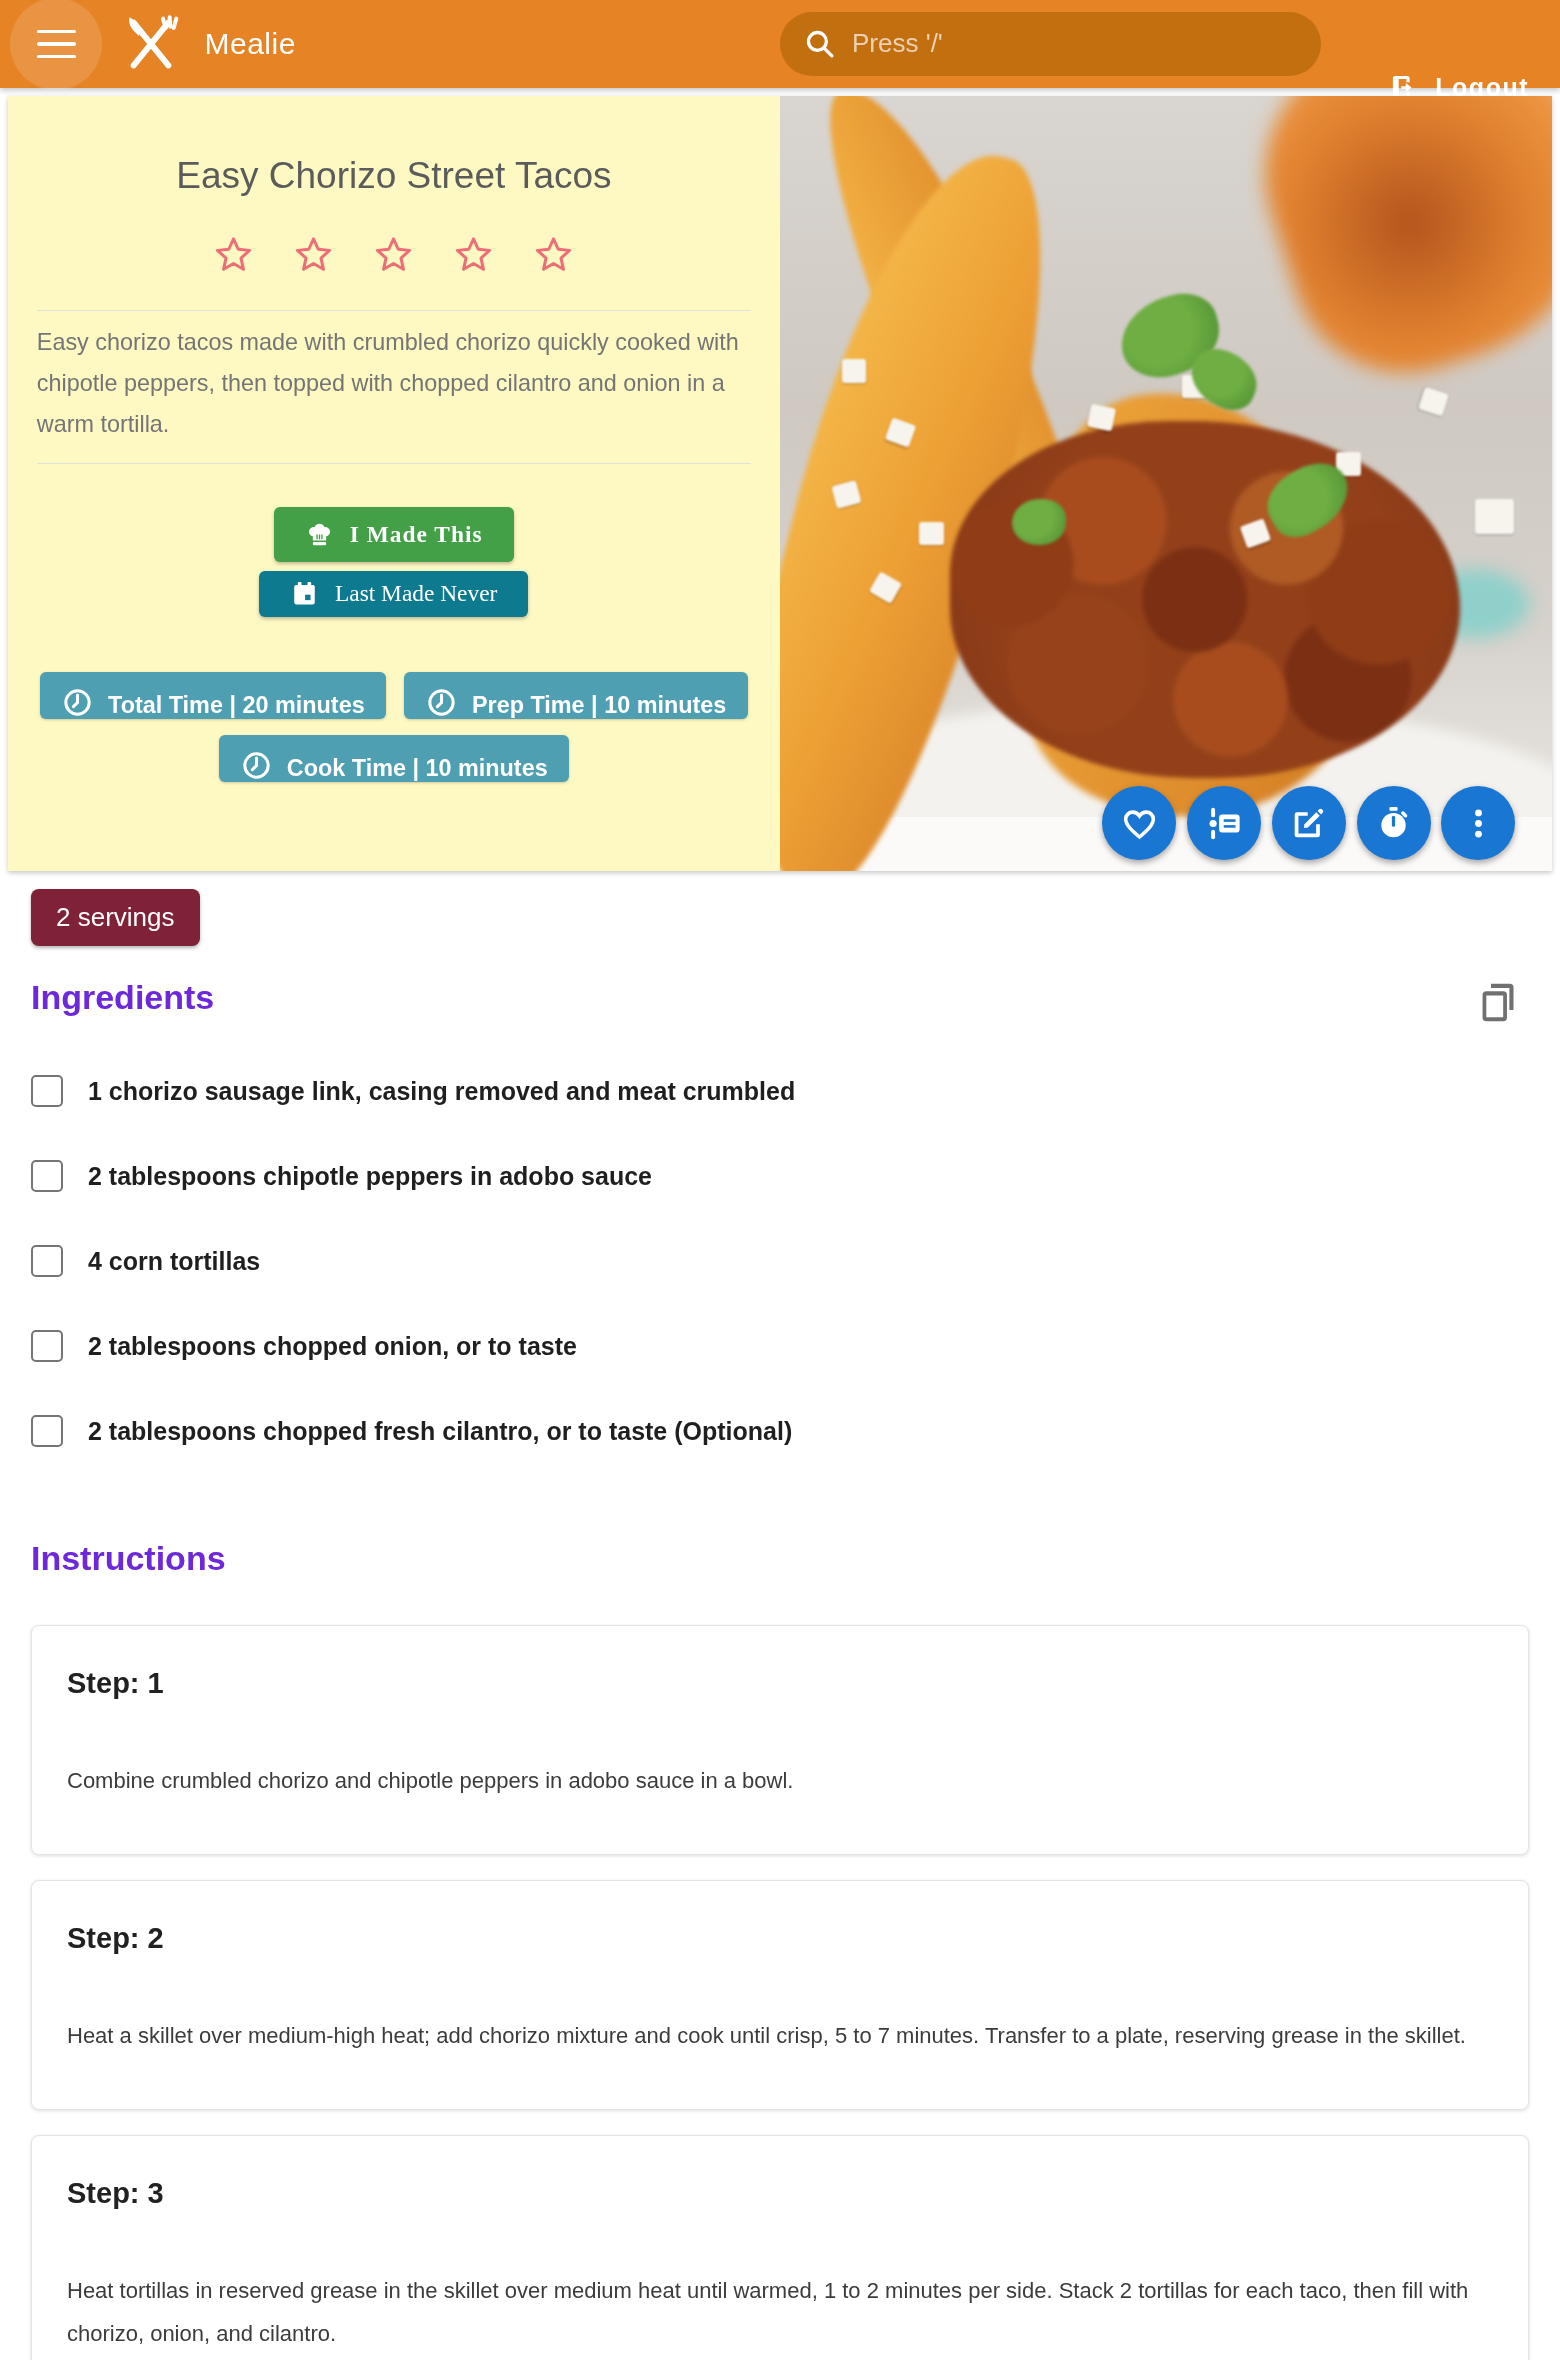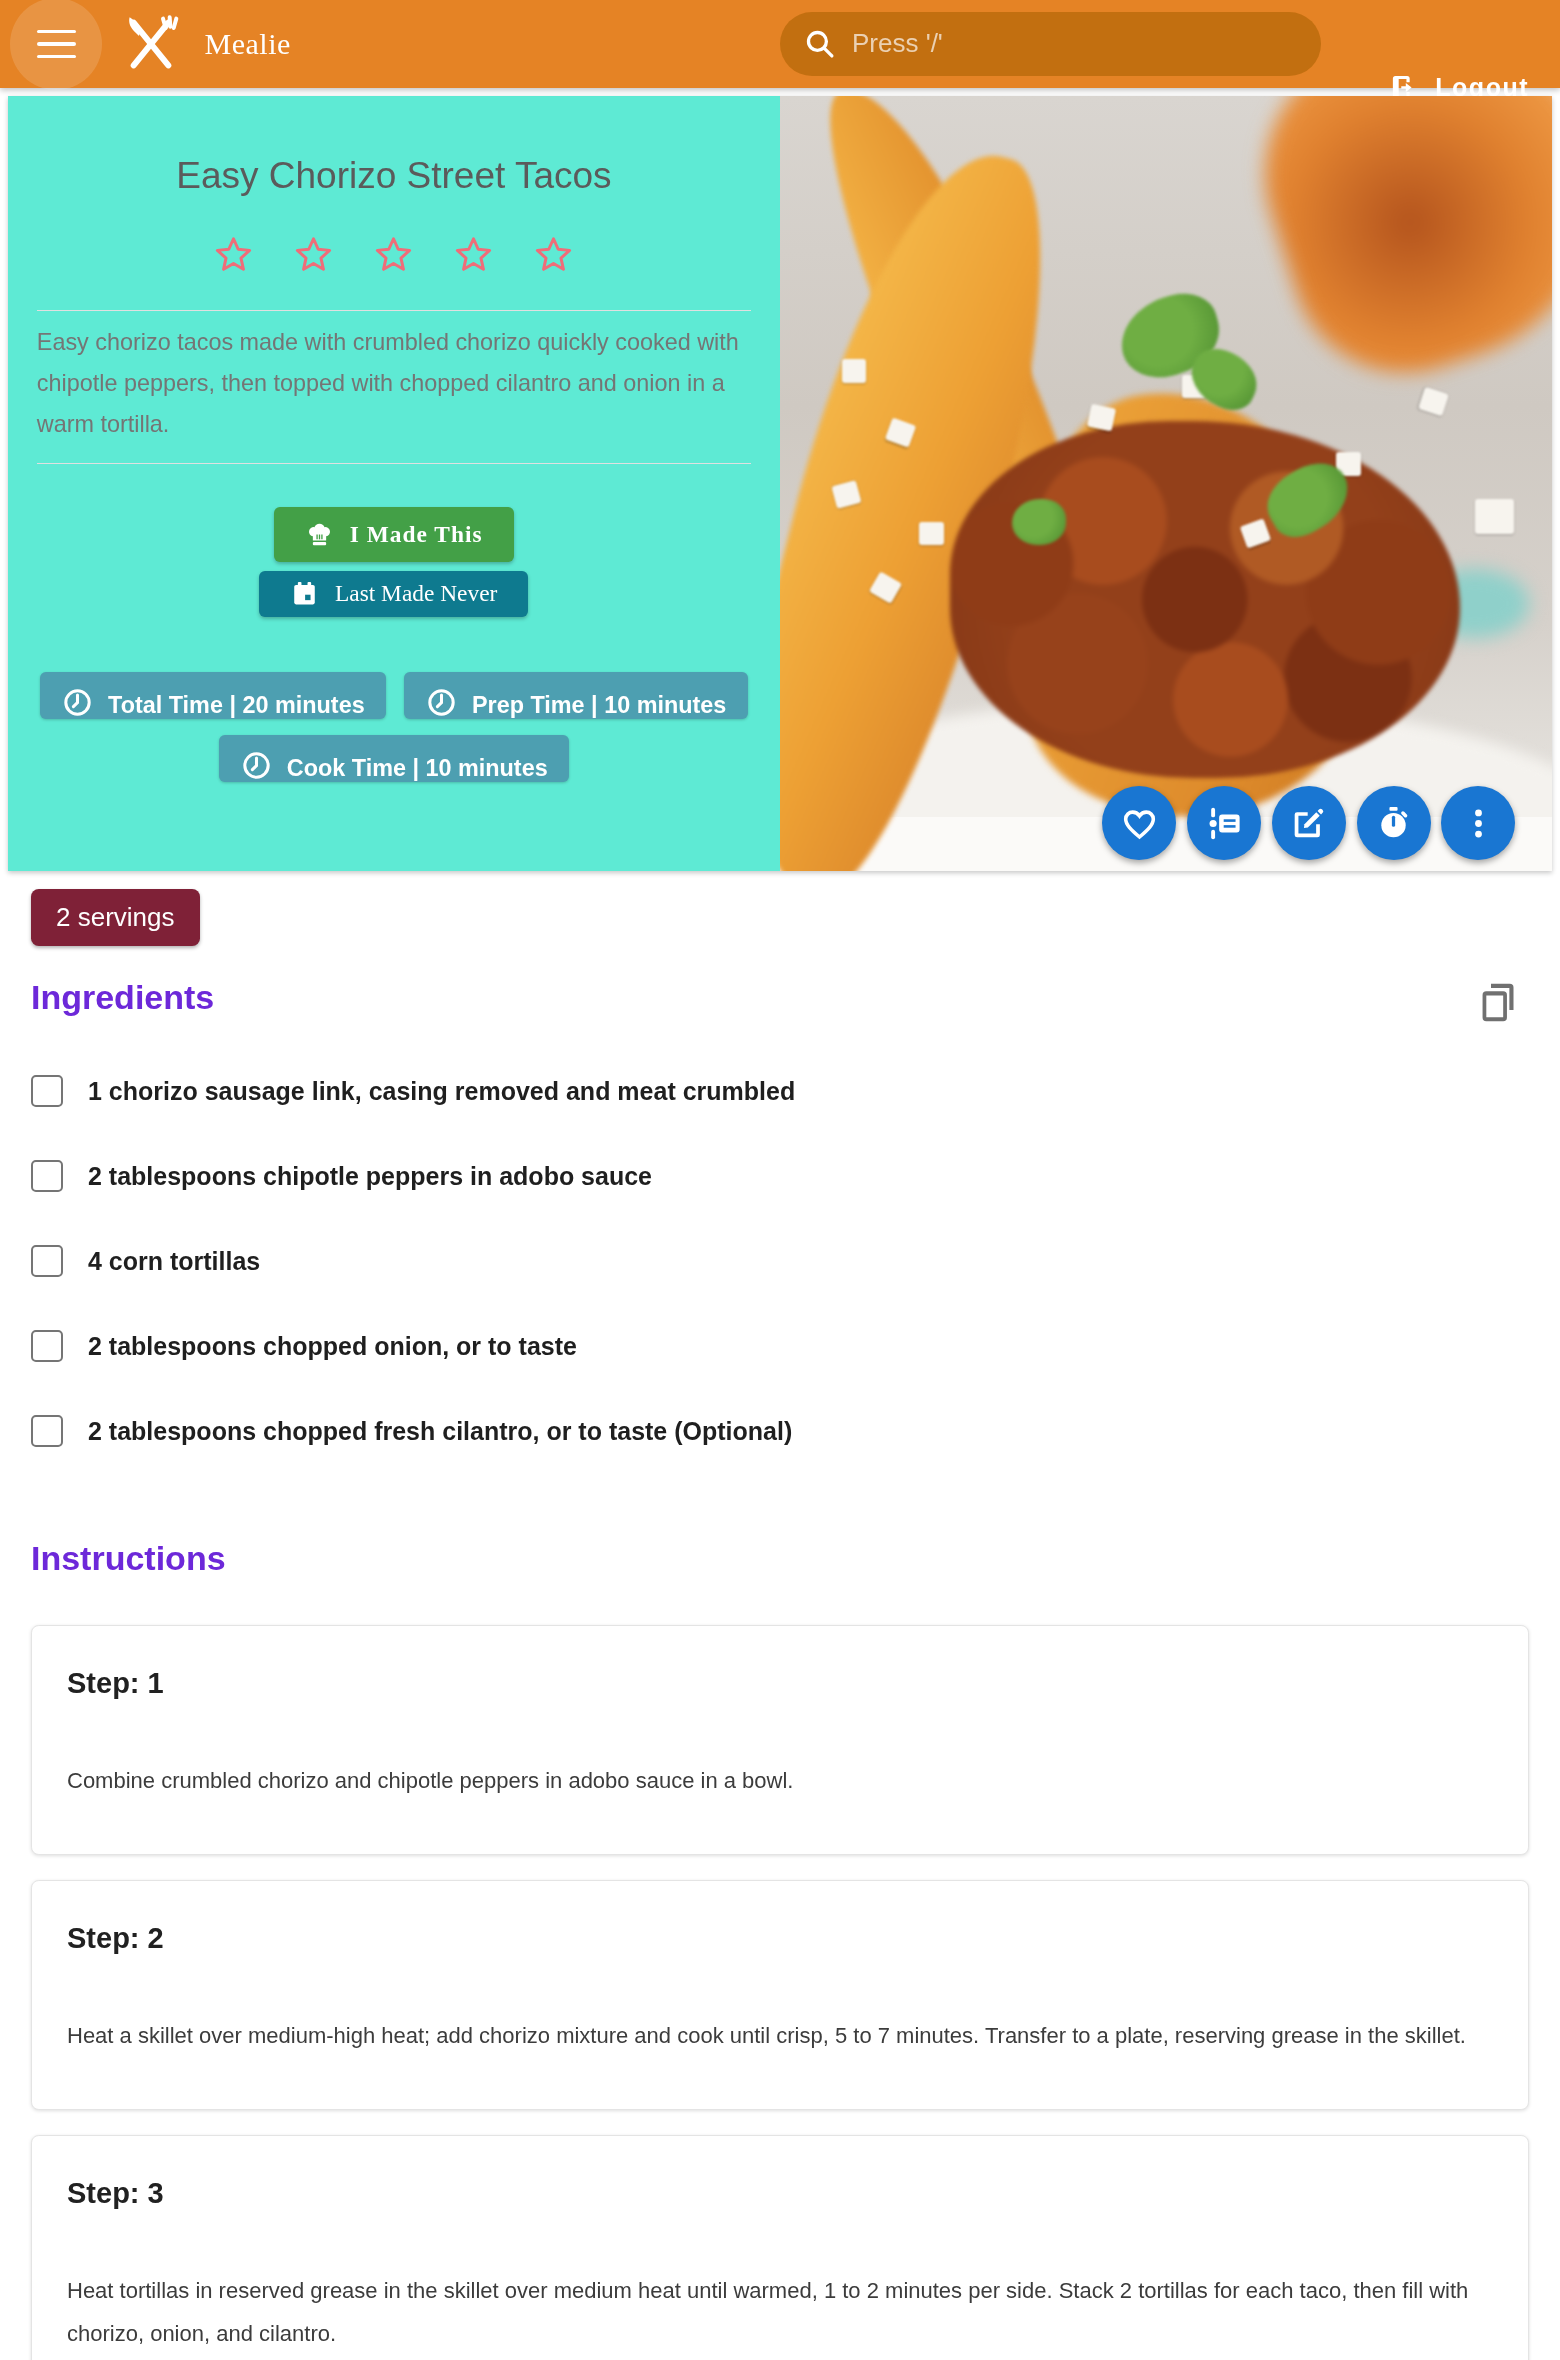--- a/index.html
+++ b/index.html
@@ -8,35 +8,35 @@
 
   
   .appbar { position:relative; height:88px; background:#e58325; display:flex;
             align-items:center; padding:0 37px 0 0; box-shadow:0 2px 5.9px rgba(0,0,0,.25); }
   .ripple { position:absolute; left:9.8px; top:-2px; width:92px; height:92px;
             border-radius:50%; background:rgba(255,255,255,.14); }
   .hamburger { position:relative; width:39px; height:29px; margin-left:37px; cursor:pointer;
                display:flex; flex-direction:column; justify-content:space-between; }
   .hamburger span { display:block; height:3.9px; border-radius:2px; background:#fff; }
   .logo { margin-left:43px; width:64px; height:64px; }
-  .app-title { color:#fff; font-size:30px; margin-left:21.5px; letter-spacing:0.5px;font-family:Liberation Serif, serif; }
+  .app-title { color:#fff; font-size:30px; margin-left:21.5px; letter-spacing:0.5px; }
   .searchbar { position:absolute; left:780px; top:11.7px; width:541px; height:64px;
                background:#c26f10; border-radius:32px; display:flex; align-items:center;
                padding:0 23.4px; }
   .searchbar svg { flex:0 0 auto; }
   .search-input { background:transparent; border:none; outline:none; color:#fff;
                   font-size:26px; margin-left:15.6px; width:100%;
                   font-family:"Liberation Sans", sans-serif; }
   .search-input::placeholder { color:rgba(255,255,255,.68); }
   .logout { position:absolute; right:31px; top:0; height:88px; display:flex; gap:15.6px;
             align-items:center; color:#fff; font-size:25px; font-weight:700;
             letter-spacing:1.5px; cursor:pointer;margin-top:43px; }
 
   
-  .recipe-card { margin:7.8px 7.8px 0 7.8px; height:775px; background:#5eead4; display:flex;
+  .recipe-card { margin:7.8px 7.8px 0 7.8px; height:775px; background:#fef9c3; display:flex;
                  box-shadow:0 2px 4.9px rgba(0,0,0,.22); }
   .recipe-info { width:50%; padding-top:59px; text-align:center; }
   .recipe-title { font-size:37px; color:#5b5b5b; font-weight:400; }
   .stars { margin-top:35px; display:flex; justify-content:center; gap:35px; }
   .stars svg { display:block; cursor:pointer; }
   .divider { height:1px; background:#e0e0e0; margin:0 29px; }
   .divider.d1 { margin-top:33px; }
   .divider.d2 { margin-top:17.6px; }
   .recipe-desc { margin:11.7px 29px 0 29px; text-align:left; font-size:23.4px;
                  line-height:41px; color:#757575; }

